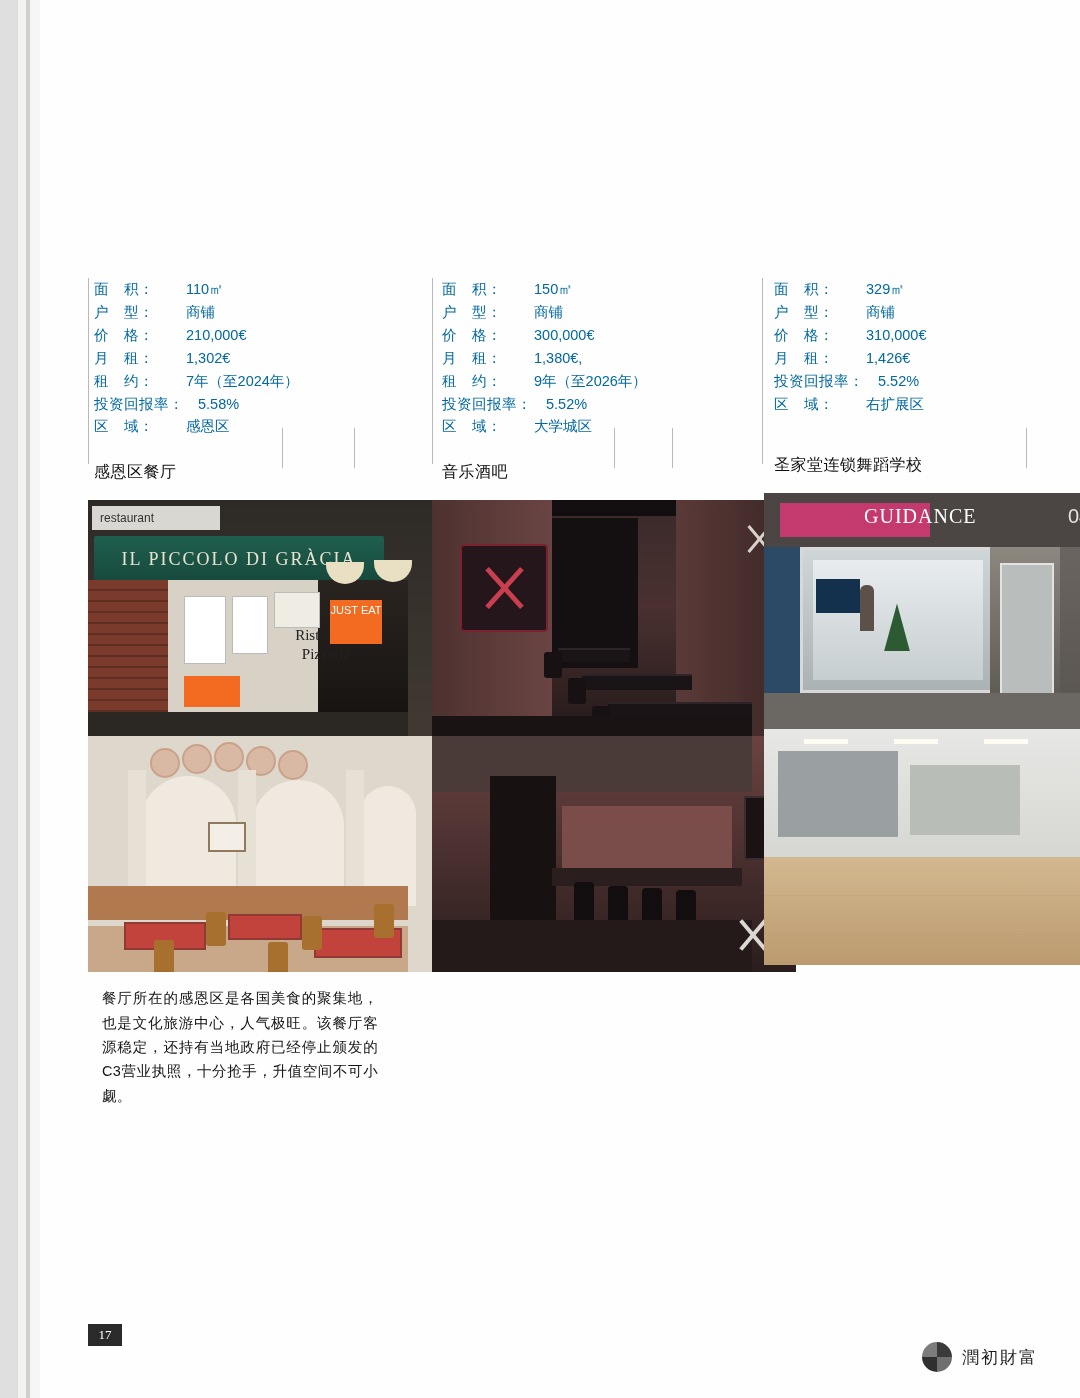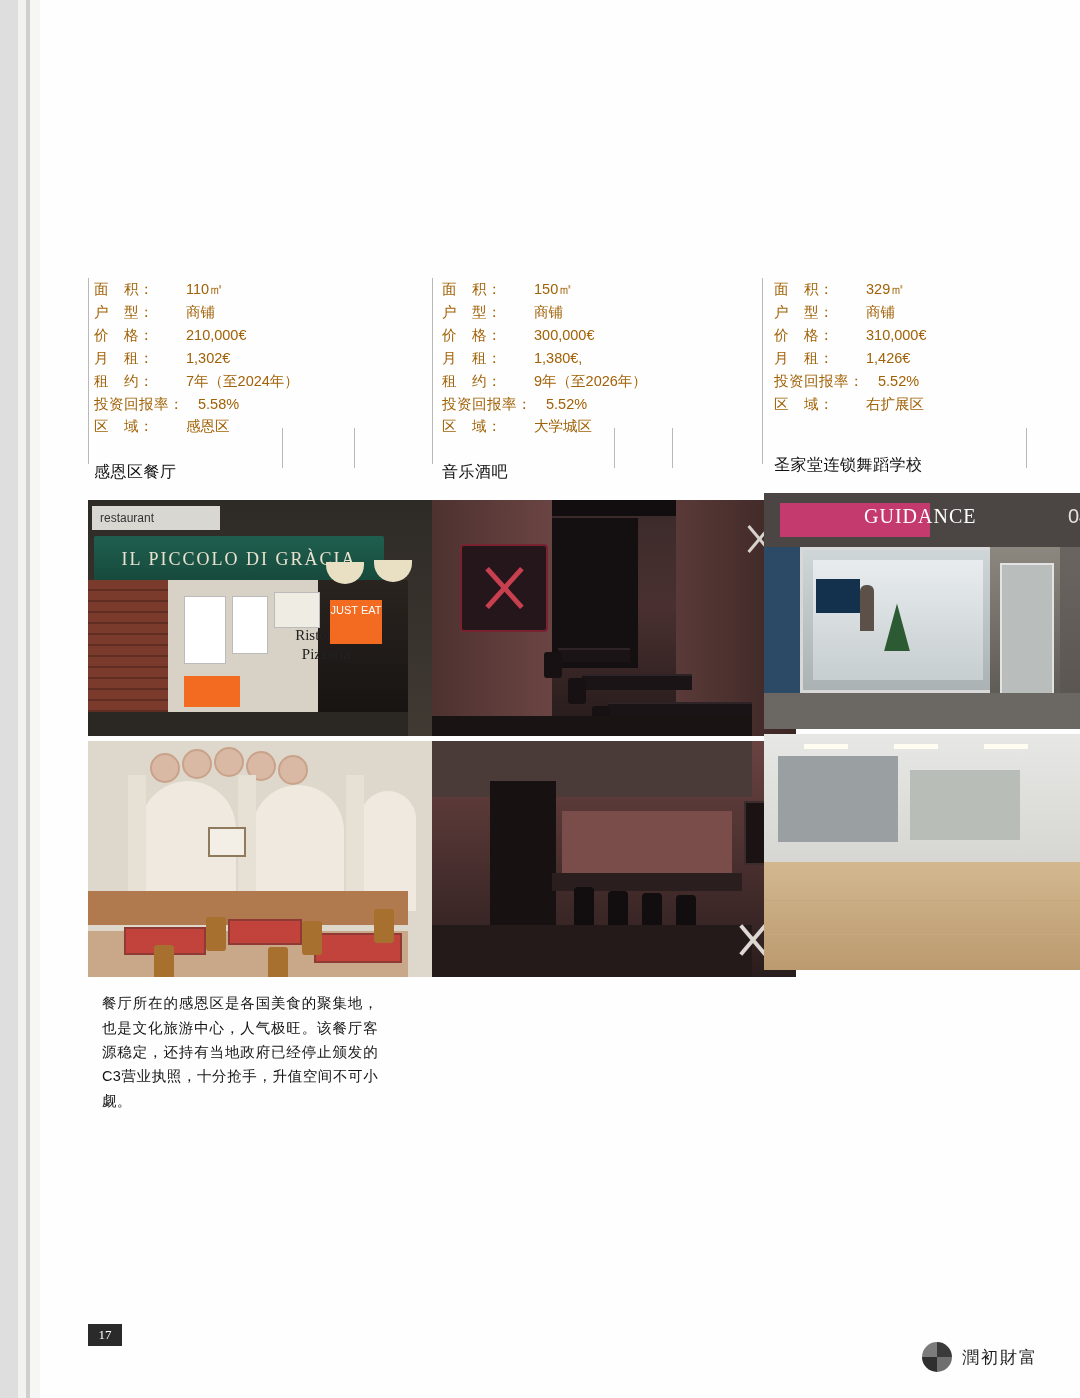--- a/index.html
+++ b/index.html
@@ -23,41 +23,41 @@
 
   .grid{
     position:absolute;left:48px;top:278px;width:980px;
     display:flex;gap:0;
   }
   .col{width:326px;position:relative;}
   .col + .col{padding-left:0;}
 
   
   .spec{
-    font-size:14.5px;color:#a16207;line-height:1.58;
+    font-size:14.5px;color:#0369a1;line-height:1.58;
     padding-left:6px;
   }
   .spec .row{display:flex;white-space:nowrap;}
   .spec .lbl{width:92px;letter-spacing:0.5px;}
   .spec .val{}
   .spec .row.wide .lbl{width:auto;margin-right:14px;text-align:right;}
 
   .title-row{
     margin-top:24px;height:30px;position:relative;
   }
   .title-row .t{
     font-size:16px;color:#111;padding-left:6px;letter-spacing:0.5px;
   }
   
   .vline{position:absolute;width:1px;background:#b9b9b9;}
 
   .photos{margin-top:8px;}
   .photo{
     width:364px;height:236px;position:relative;overflow:hidden;
-    background:#888;margin-bottom:5px;
+    background:#888;
   }
 
   
   .p1{background:linear-gradient(#2e2a26,#413a33);}
   .p1 .awning{position:absolute;left:6px;top:36px;width:290px;height:46px;background:linear-gradient(#1f5f4f,#16493c);border-radius:2px;}
   .p1 .awning .txt{color:#e8e2cf;font-size:18px;letter-spacing:2px;text-align:center;line-height:46px;font-family:"Liberation Serif",serif;}
   .p1 .topsign{position:absolute;left:4px;top:6px;width:120px;height:24px;background:#d9d7d2;color:#333;font-size:12px;line-height:24px;padding-left:8px;}
   .p1 .brick{position:absolute;left:0;top:80px;width:80px;height:156px;background:repeating-linear-gradient(#7a3b2c,#7a3b2c 9px,#5f2d21 9px,#5f2d21 11px);}
   .p1 .wall{position:absolute;left:80px;top:80px;width:150px;height:156px;background:#d8d2c6;}
   .p1 .menu{position:absolute;background:#fff;border:1px solid #bbb;}

